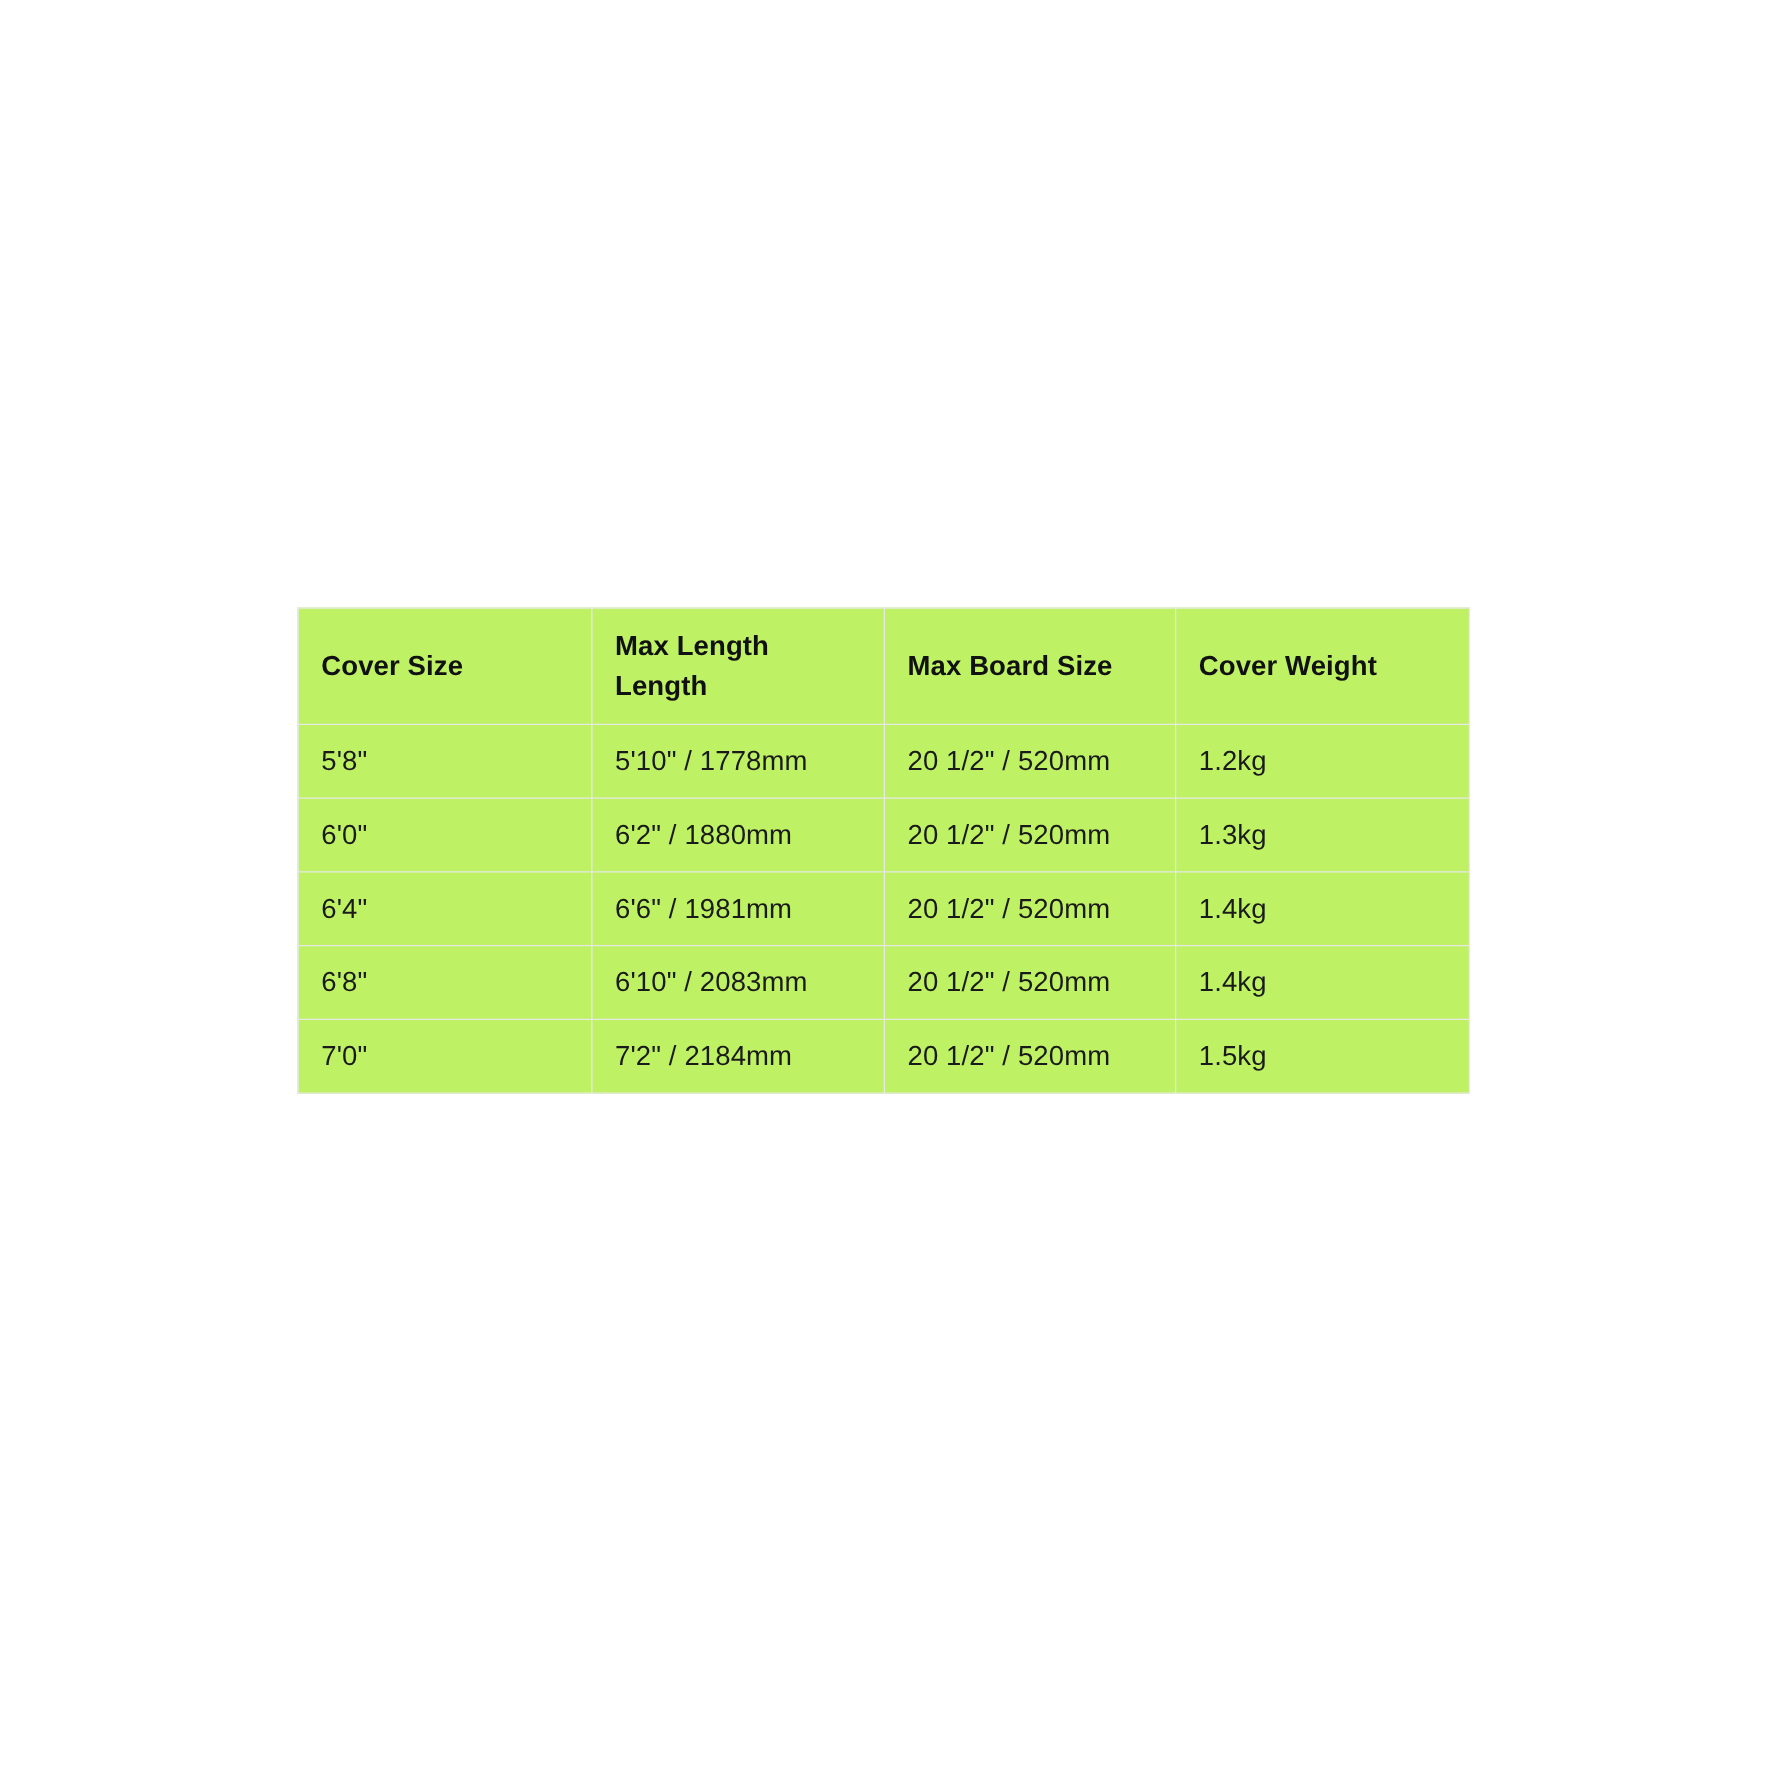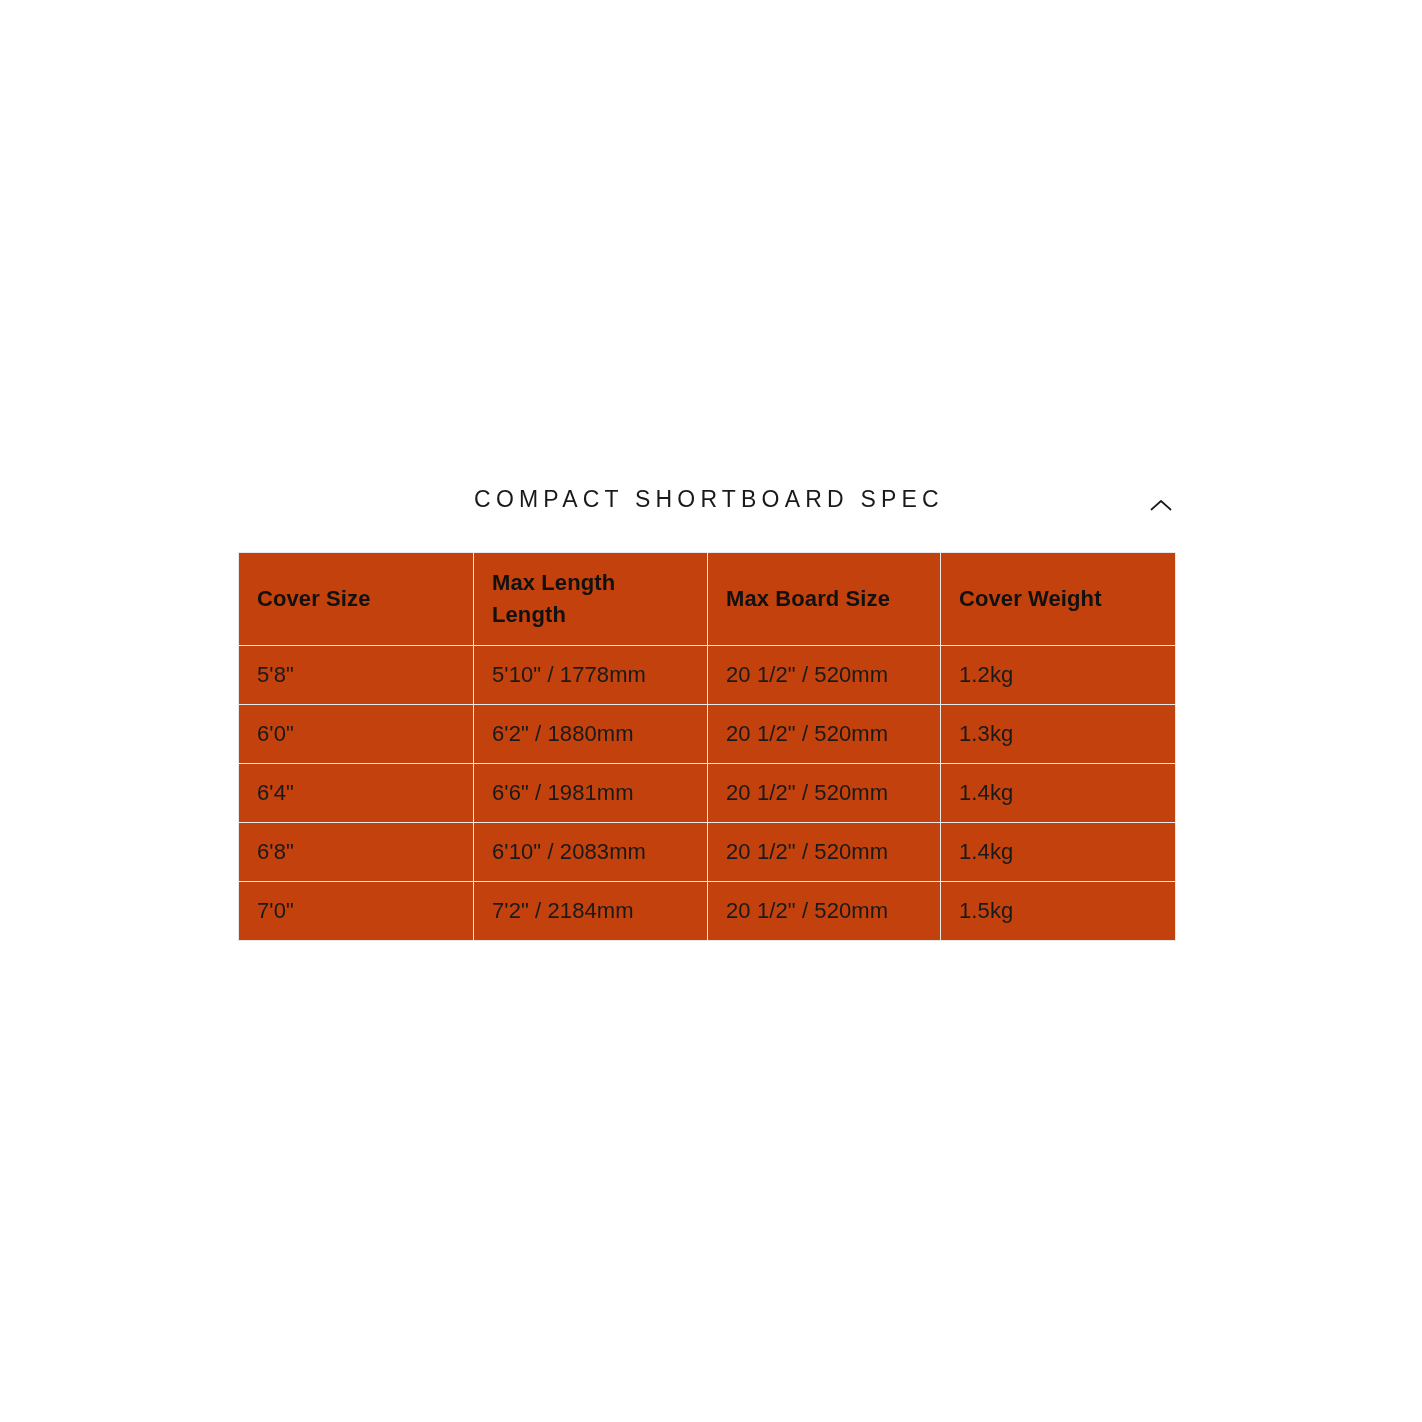--- a/index.html
+++ b/index.html
@@ -58,21 +58,21 @@
   }
 
   
   .spec-table-wrap {
     margin-top: 16px;
   }
   table.spec-table {
     width: 937px;
     border-collapse: collapse;
     table-layout: fixed;
-    background: #c2410c;
+    background: #bef264;
   }
   table.spec-table th,
   table.spec-table td {
     border: 1px solid #e8e8e8;
     text-align: left;
     vertical-align: middle;
     padding: 0 18px;
   }
   table.spec-table th {
     height: 92px;
@@ -94,30 +94,20 @@
   col.c1 { width: 235px; }
   col.c2 { width: 234px; }
   col.c3 { width: 233px; }
   col.c4 { width: 235px; }
 </style>
 </head>
 <body>
 
 <div class="page">
 
-  <div class="spec-header">
-    <div class="spec-title">COMPACT SHORTBOARD SPEC</div>
-    <div class="chevron-toggle">
-      <span>
-        <svg width="22" height="14" viewBox="0 0 22 14" fill="none" aria-hidden="true">
-          <path d="M1.5 11.5 L11 3 L20.5 11.5" stroke="#1a1a1a" stroke-width="1.7" stroke-linecap="round" stroke-linejoin="round" fill="none"></path>
-        </svg>
-      </span>
-    </div>
-  </div>
 
   <div class="spec-table-wrap">
     <table class="spec-table">
       <colgroup>
         <col class="c1">
           <col class="c2">
           <col class="c3">
           <col class="c4">
       </colgroup>
       <thead>

